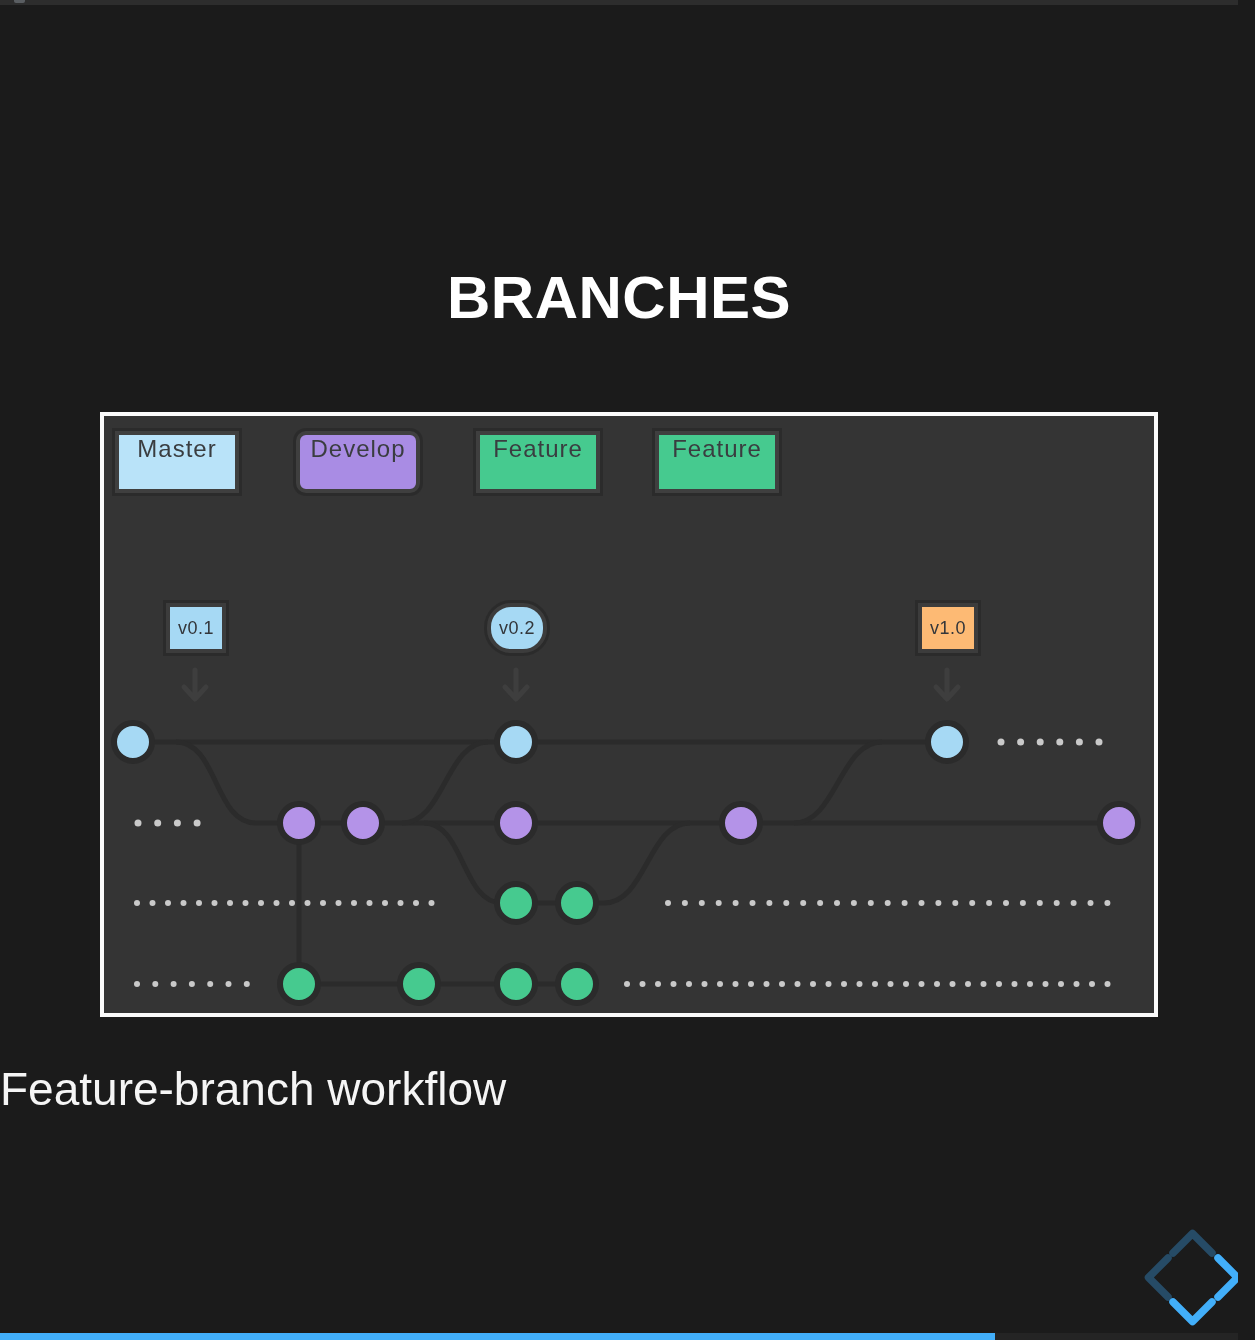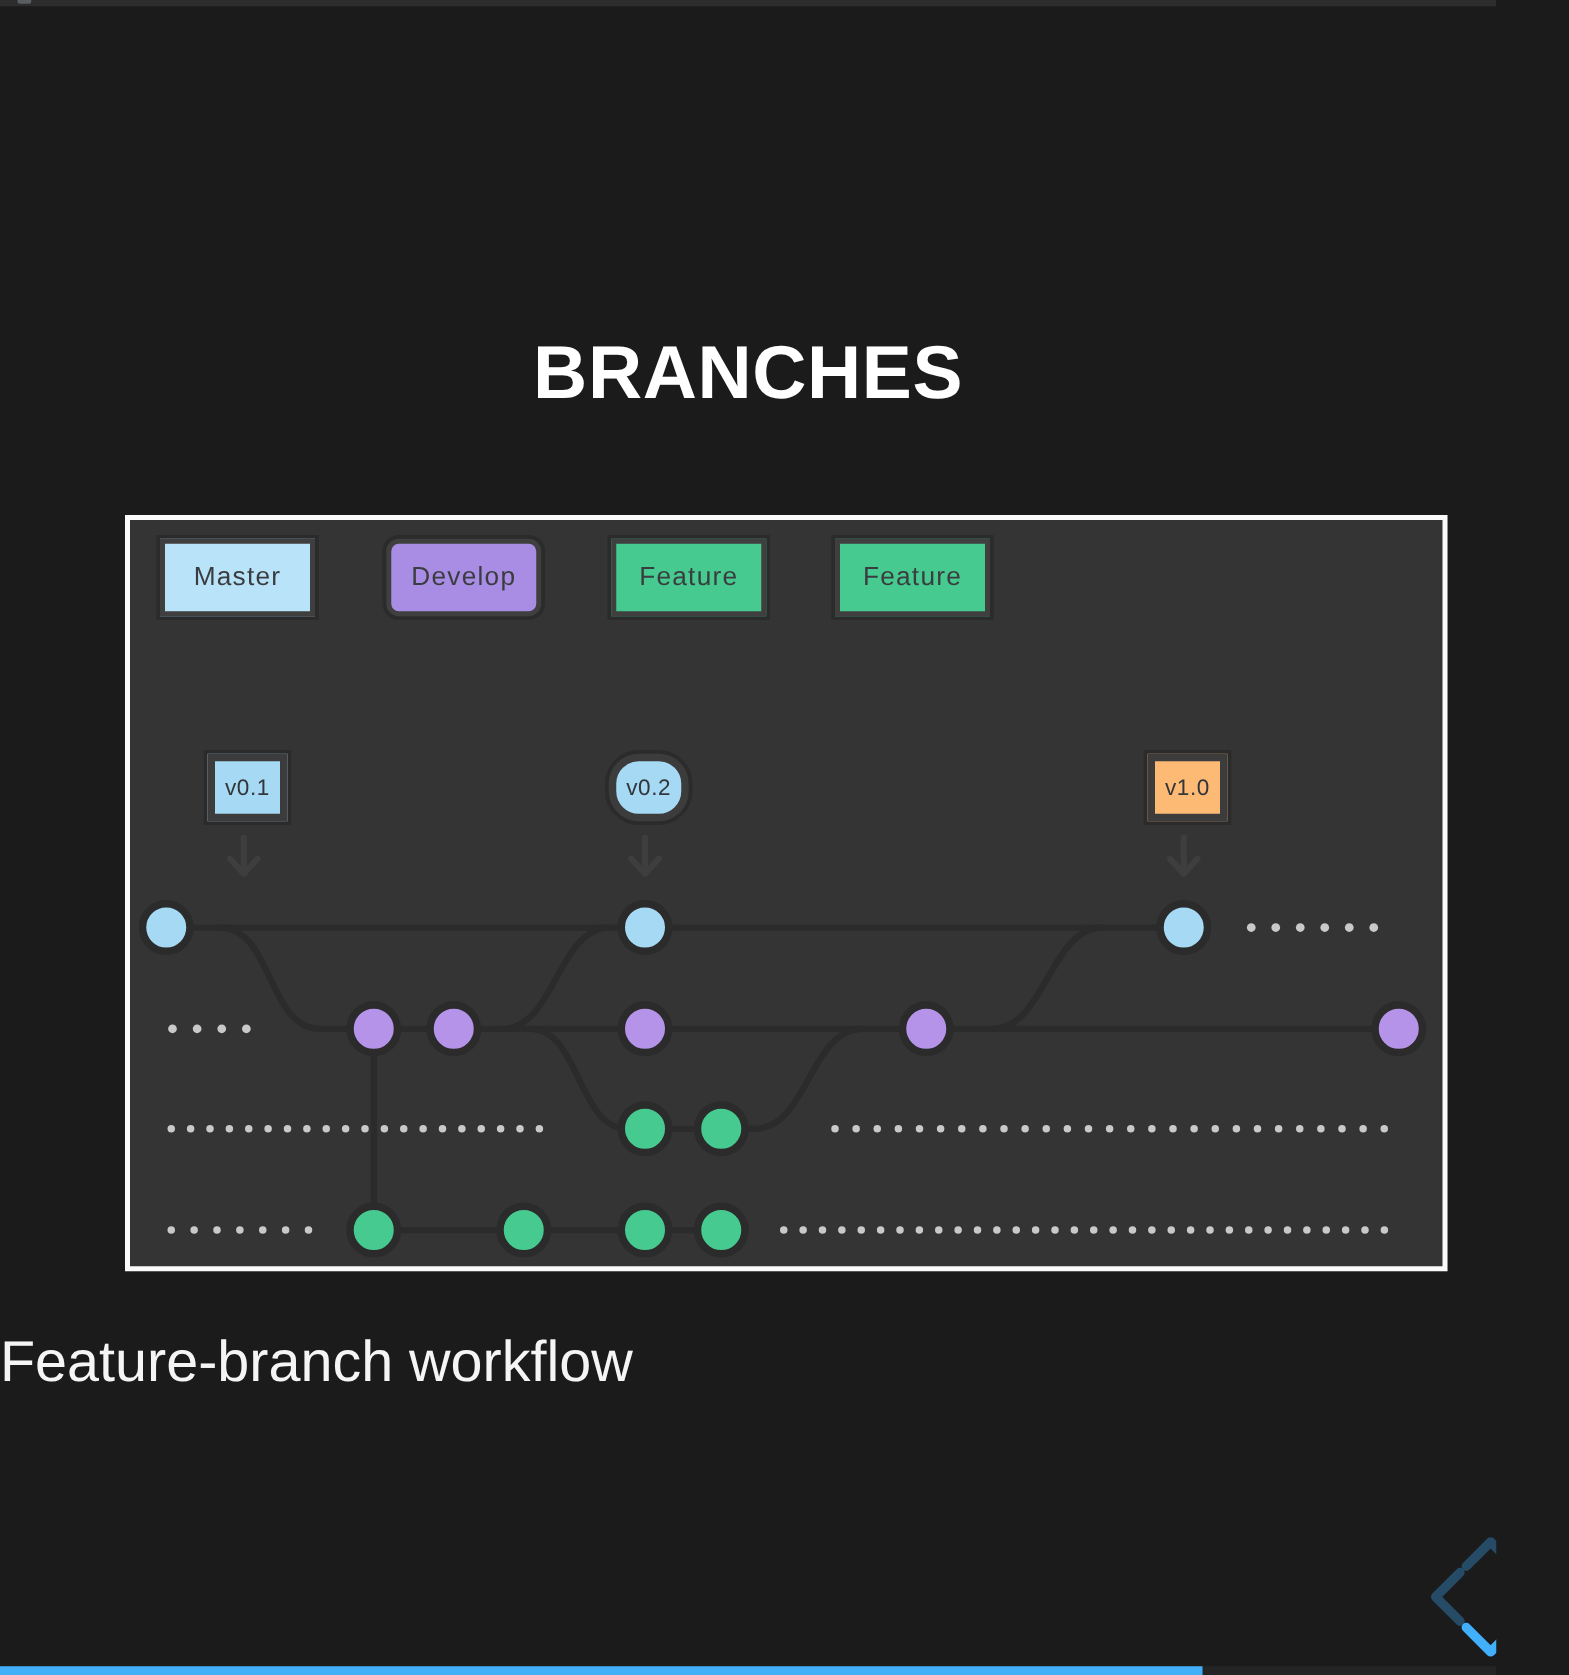--- a/index.html
+++ b/index.html
@@ -1,39 +1,39 @@
 <!DOCTYPE html>
 <html><head>
 <meta charset="utf-8">
 <style>
   html,body{margin:0;padding:0;background:#1b1b1b;}
   #root{position:relative;width:1197px;height:1340px;background:#1b1b1b;overflow:hidden;
-        font-family:"Liberation Sans",sans-serif;}
+        font-family:"Liberation Sans",sans-serif;padding-left:41px;}
   
   #topbar{position:absolute;left:0;top:0;width:100%;height:5px;background:#2d2d2d;}
   #topbar-nub{position:absolute;left:14px;top:0;width:11px;height:3px;background:#5a5e62;border-radius:0 0 2px 2px;}
   
   #slide-title{position:absolute;left:0;top:258px;width:100%;text-align:center;
         color:#ffffff;font-size:60px;font-weight:700;letter-spacing:0.5px;line-height:80px;}
   #slide-caption{position:absolute;left:0;top:1058px;width:100%;text-align:left;
         color:#f5f5f5;font-size:46px;font-weight:300;line-height:62px;}
   
   #frame{position:absolute;left:100px;top:412px;width:1050px;height:597px;
         border:4px solid #fbfbfb;background:#343434;box-sizing:content-box;}
   #graph-svg{position:absolute;left:0;top:0;width:1050px;height:597px;display:block;}
   
   .legend-box{position:absolute;top:15px;width:116px;height:54px;border:4px solid #3f3f3f;
-        box-shadow:0 0 0 3px rgba(42,42,42,.85);display:flex;align-items:center;justify-content:center;
-        font-size:21px;letter-spacing:1px;margin-left:13px;}
+        box-shadow:0 0 0 3px rgba(42,42,42,.85);display:flex;justify-content:center;
+        font-size:24px;letter-spacing:1px;}
   .legend-box:nth-of-type(1){left:11px;}
   .legend-box:nth-of-type(2){left:192px;border-radius:10px;}
   .legend-box:nth-of-type(3){left:372px;}
   .legend-box:nth-of-type(4){left:551px;}
   
-  .tag{position:absolute;top:187px;width:52px;height:42px;border:6px solid #0ea5e9;
+  .tag{position:absolute;top:187px;width:52px;height:42px;border:4px solid #0ea5e9;
         box-shadow:0 0 0 3px rgba(42,42,42,.85);display:flex;align-items:center;justify-content:center;
         font-size:18px;letter-spacing:0.5px;}
   
   #controls{position:absolute;left:1137px;top:1222px;width:112px;height:112px;}
   #controls path{fill:none;stroke-width:7.5;stroke-linecap:round;stroke-linejoin:round;cursor:pointer;}
   
   #progress-track{position:absolute;left:0;bottom:0;width:100%;height:7px;}
   #progress-fill{height:100%;width:0;}
 </style>
 </head>

